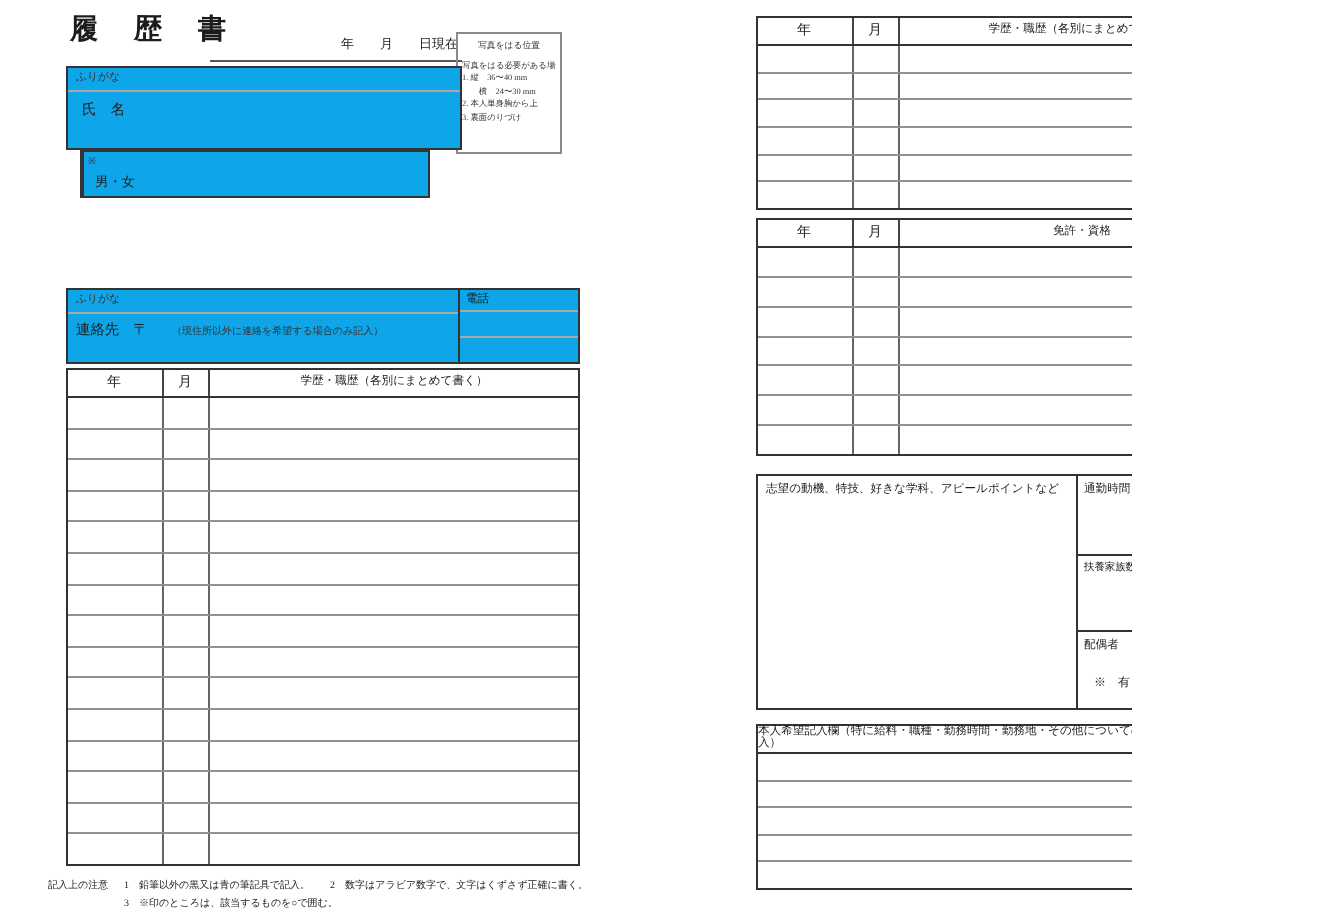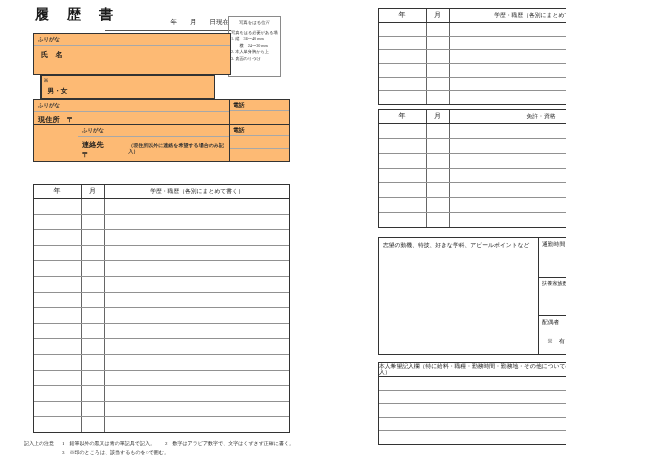--- a/index.html
+++ b/index.html
@@ -25,21 +25,21 @@
   
   .title{position:absolute;left:35px;top:6px;font-size:14px;font-weight:bold;letter-spacing:2px;}
   .dateline{position:absolute;left:105px;top:18px;width:126px;height:13px;border-bottom:1px solid #555;
             font-size:6.5px;text-align:right;padding-right:2px;box-sizing:border-box;}
   .photo{position:absolute;left:228px;top:16px;width:53px;height:61px;border:1px solid #8a8a8a;
          font-size:4.2px;line-height:1.55;padding:3px 2px;box-sizing:border-box;color:#333;}
   .photo .ptitle{text-align:center;margin-bottom:3px;font-size:4.4px;}
   .photo .pline{white-space:nowrap;overflow:hidden;}
 
   
-  .bbox{position:absolute;box-sizing:border-box;border:1.4px solid #333;background:#fdba74;font-weight:bold;}
+  .bbox{position:absolute;box-sizing:border-box;border:1.4px solid #333;background:#0ea5e9;}
   .furirow{height:11px;border-bottom:1px solid #a8a8a8;font-size:5.4px;line-height:11px;padding-left:4px;color:#333;}
   .fieldlabel{font-size:7.2px;padding:4px 0 0 7px;}
   .flexrow{display:flex;height:100%;}
   .maincol{flex:1;display:flex;flex-direction:column;}
   .phonecol{flex:0 0 59px;border-left:1.4px solid #333;display:flex;flex-direction:column;}
   .phonelabel{height:10px;border-bottom:1px solid #a8a8a8;font-size:5.8px;line-height:10px;padding-left:3px;}
   .phoneblank1{flex:1;}
   .phoneblank2{flex:1;border-top:1px solid #a8a8a8;}
 
   .birthcell{flex:1;display:flex;align-items:center;justify-content:center;font-size:7px;letter-spacing:.5px;}
@@ -92,35 +92,22 @@
     <div class="fieldlabel">氏　名</div>
   </div>
 
   <div class="bbox" style="left:40px;top:75px;width:175px;height:24px;display:flex;border-width:1px;">
     <div class="gendercell">
       <div class="gmark">※</div>
       <div class="gval">男・女</div>
     </div>
   </div>
 
-  <div class="bbox" style="left:33px;top:99px;width:257px;height:41px;">
-    <div class="flexrow">
-      <div class="maincol">
-        <div class="furirow">ふりがな</div>
-        <div class="fieldlabel" style="padding-top:3px;padding-left:4px;">現住所　〒</div>
-      </div>
-      <div class="phonecol">
-        <div class="phonelabel">電話</div>
-        <div class="phoneblank1"></div>
-        <div class="phoneblank2"></div>
-      </div>
-    </div>
-  </div>
-
-  <div class="bbox" style="left:33px;top:124px;width:257px;height:38px;padding-left:44px;">
+
+  <div class="bbox" style="left:33px;top:144px;width:257px;height:38px;">
     <div class="flexrow">
       <div class="maincol">
         <div class="furirow">ふりがな</div>
         <div class="fieldlabel contactline" style="padding-top:3px;padding-left:4px;">
           <span>連絡先　〒</span>
           <span class="contactnote">（現住所以外に連絡を希望する場合のみ記入）</span>
         </div>
       </div>
       <div class="phonecol">
         <div class="phonelabel">電話</div>

